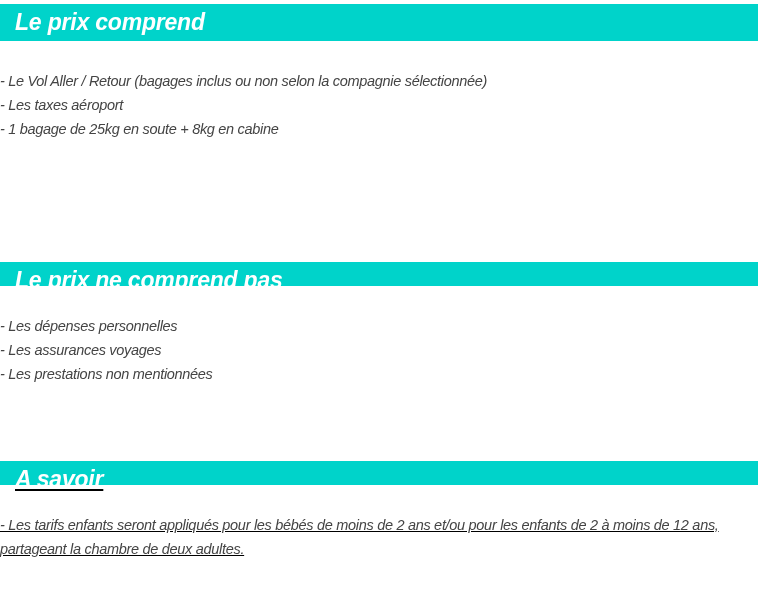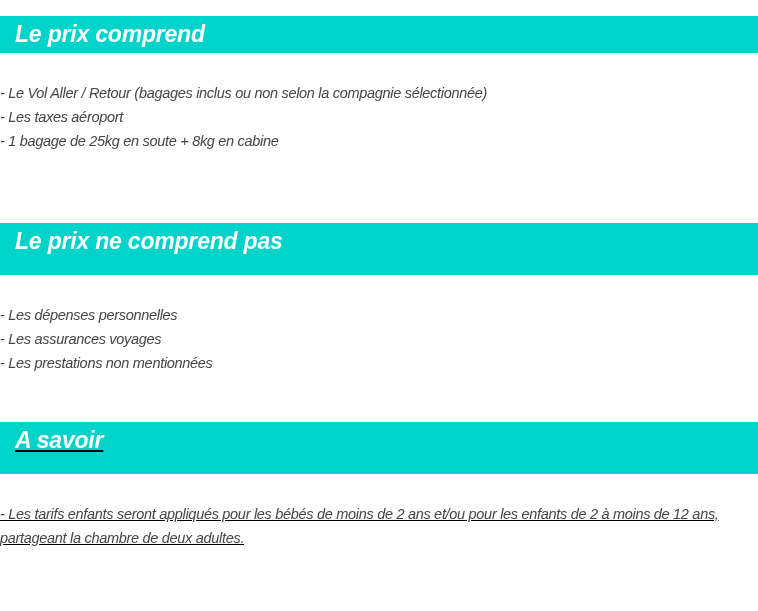--- a/index.html
+++ b/index.html
@@ -14,24 +14,24 @@
       line-height: 37px; padding-left: 15px; box-sizing: border-box;
       letter-spacing: -0.2px;
     }
     .lines {
       margin-top: 28px;
       font-style: italic; font-size: 14.5px; color: #444444;
       line-height: 24px; letter-spacing: -0.3px;
     }
     .line { display: block; white-space: nowrap; }
     .line.wrap { white-space: normal; width: 752px; }
-    #s1 { top: 16px; }
+    #s1 { top: 4px; }
     #s2 { top: 223px; }
     #s3 { top: 422px; text-decoration: underline; }
-    #s2 .bar, #s3 .bar { height: 52px; line-height: 36px; }
+    #s2 .bar, #s3 .bar { height: 24px; line-height: 36px; margin-top: 39px; }
   </style>
 </head>
 <body>
 
 <div class="section" id="s1">
   <div class="bar">Le prix comprend</div>
   <div class="lines">
     <span class="line">- Le Vol Aller / Retour (bagages inclus ou non selon la compagnie sélectionnée)</span>
     <span class="line">- Les taxes aéroport</span>
     <span class="line">- 1 bagage de 25kg en soute + 8kg en cabine</span>

